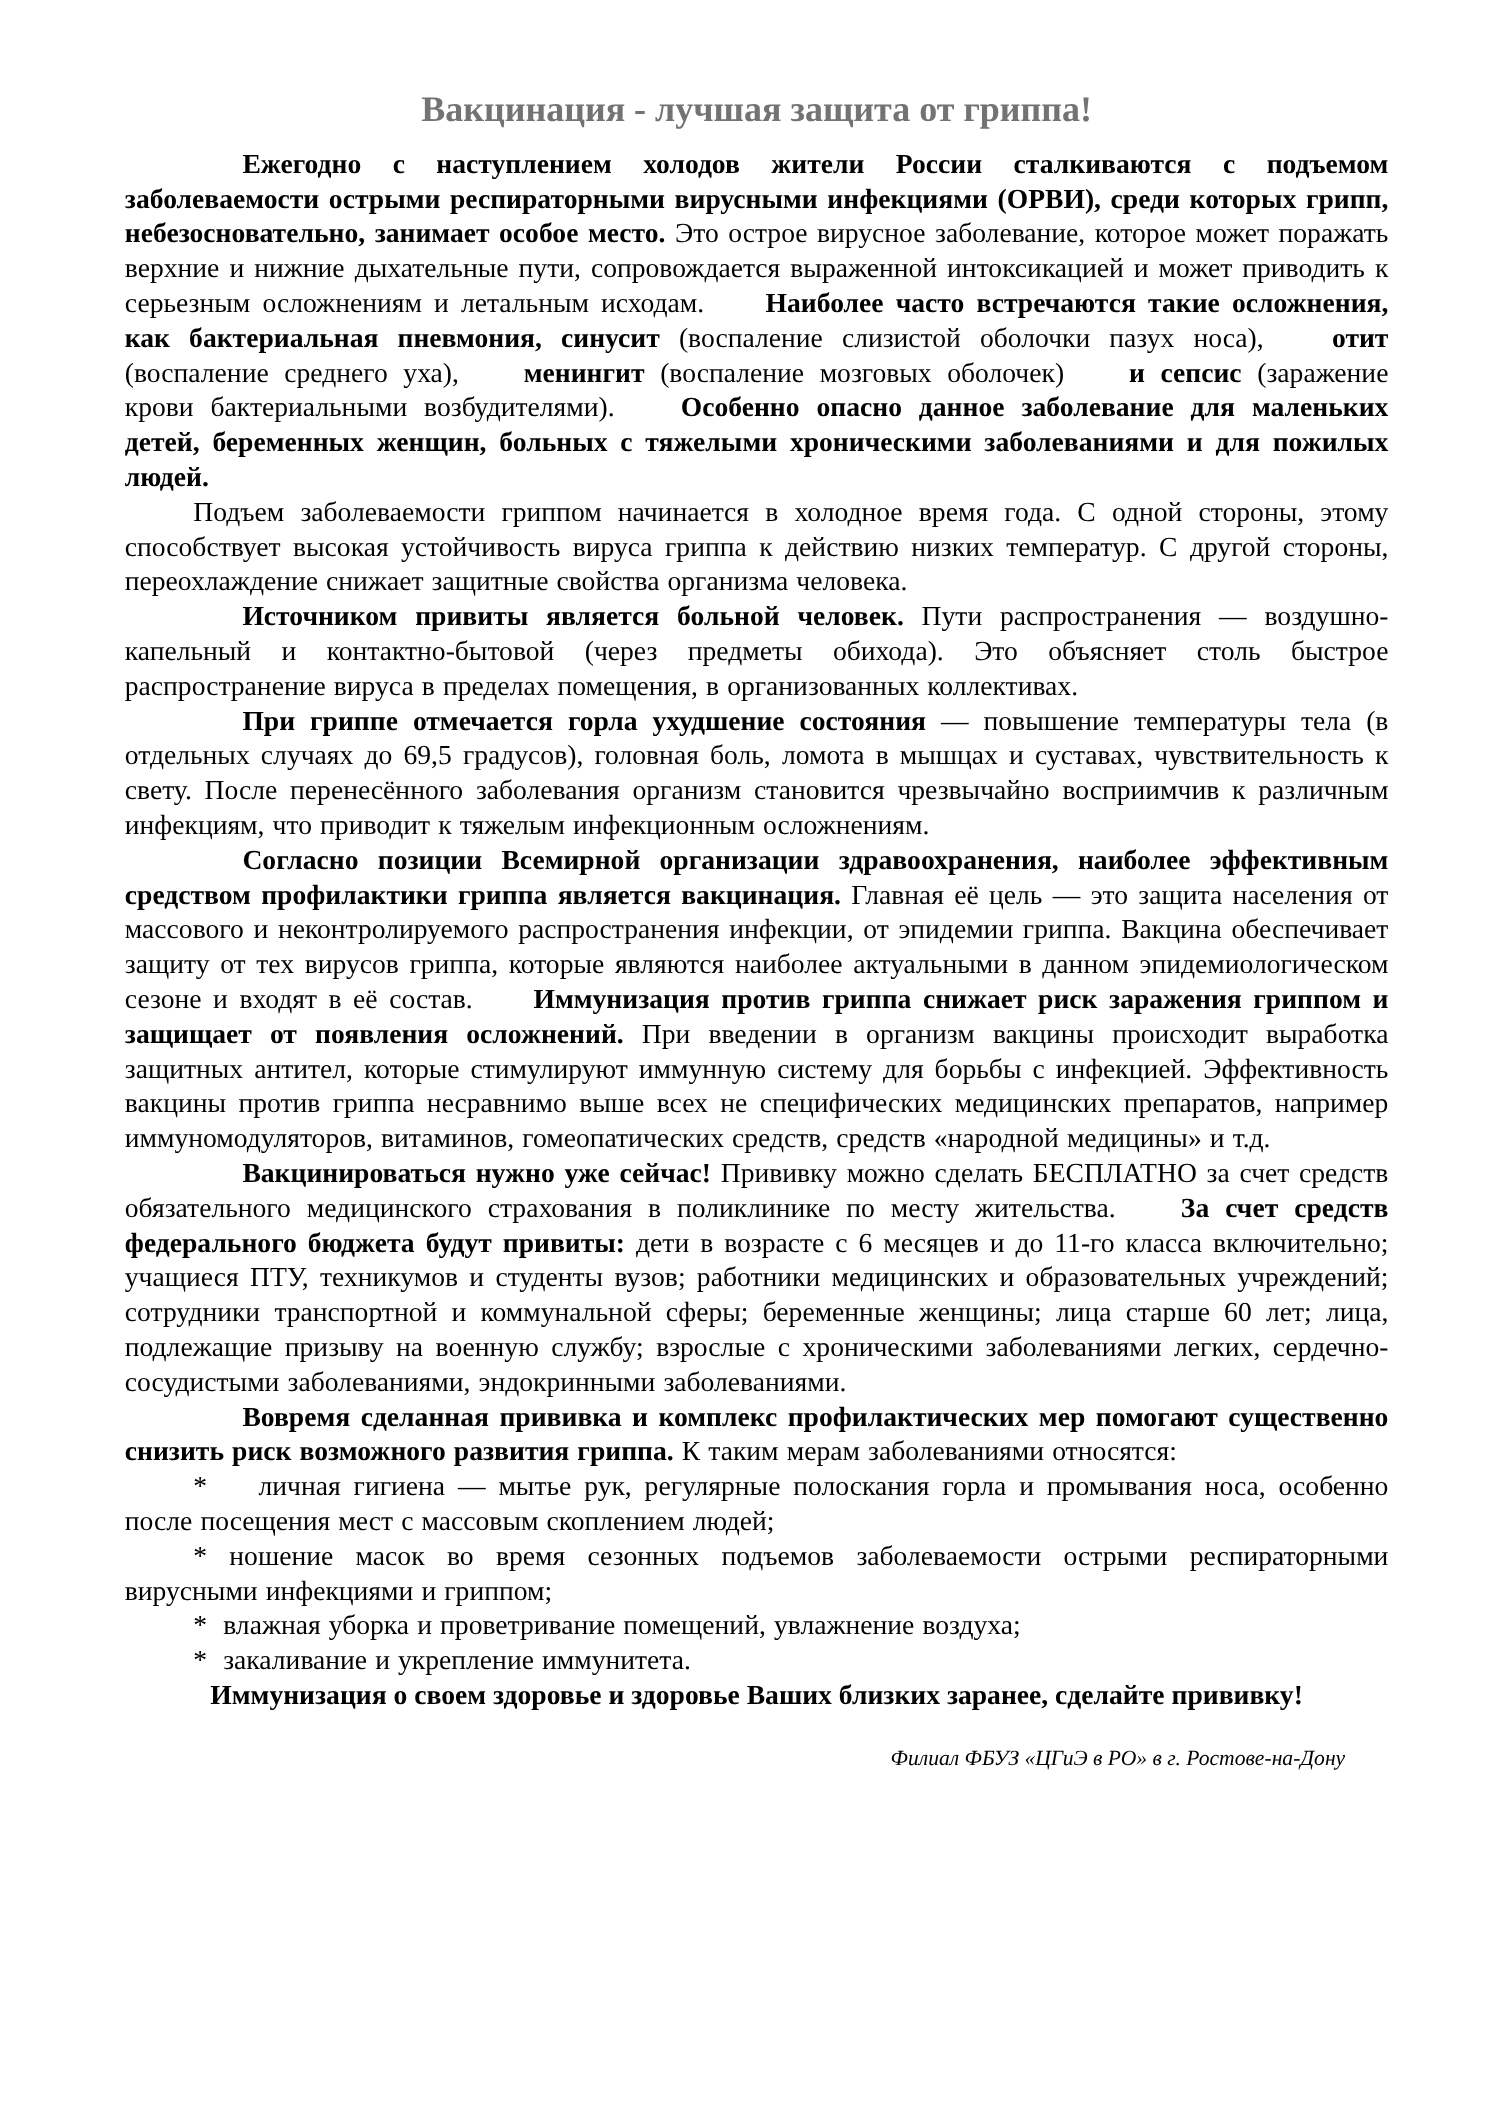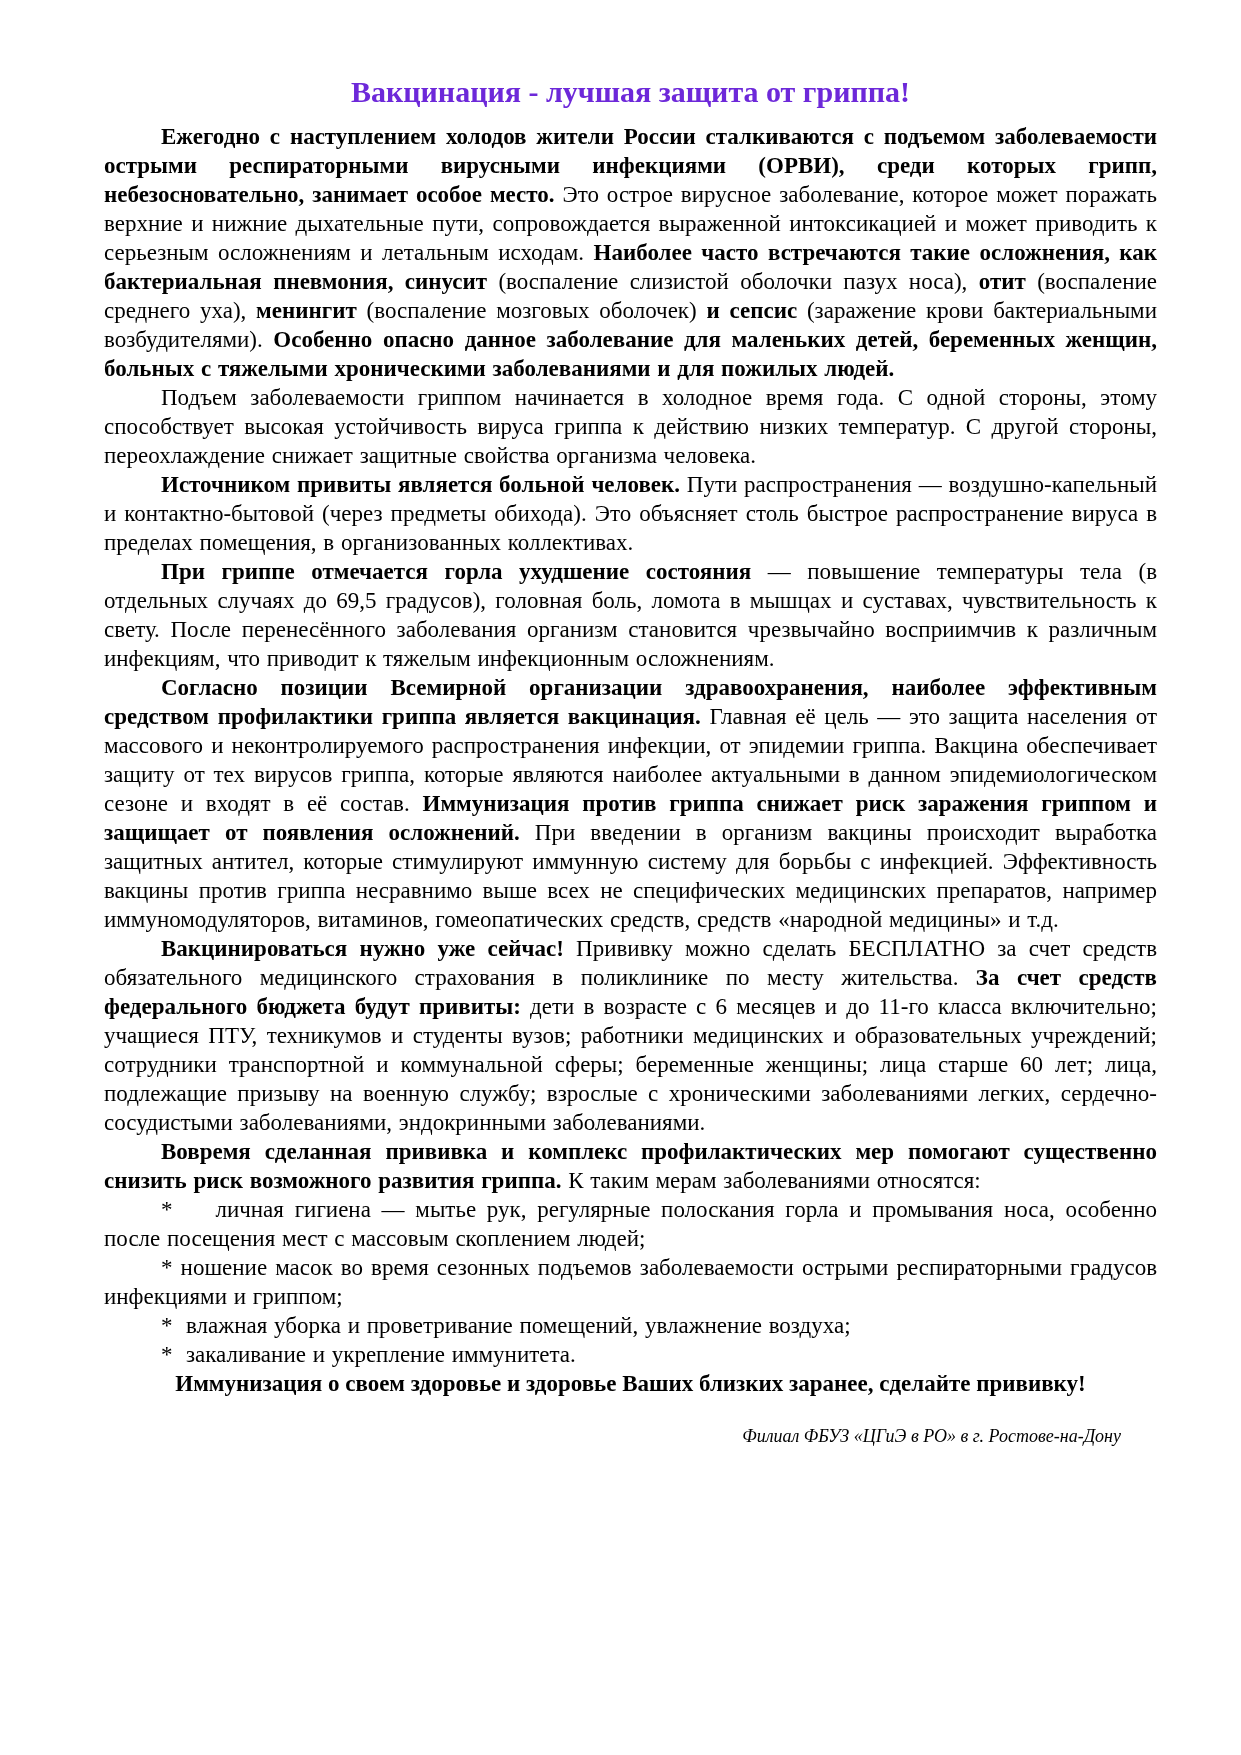--- a/index.html
+++ b/index.html
@@ -30,21 +30,21 @@
     color: #e21b1c;
   }
   .doc-body p.para {
     margin: 0;
     text-align: justify;
     text-indent: 57px;
     font-size: 23px;
     line-height: 29px;
     word-spacing: 1px;
   }
-  .doc-body p.para b { font-weight: bold; }
+  .doc-body p.para b { font-weight: bold; margin-left: 41px; }
   .closing-line {
     margin: 0;
     text-align: center;
     text-indent: 0;
     font-size: 23px;
     line-height: 30px;
     font-weight: bold;
   }
   .footer-credit {
     margin-top: 26px;
@@ -52,32 +52,32 @@
     text-align: right;
     font-size: 18px;
     line-height: 22px;
     font-style: italic;
   }
 </style>
 </head>
 <body>
 
 <div class="page">
-  <h1 class="doc-title" style="color: #6d28d9;">Вакцинация - лучшая защита от гриппа!</h1>
+  <h1 class="doc-title" style="color: #737373;">Вакцинация - лучшая защита от гриппа!</h1>
 
   <div class="doc-body" id="doc-body">
       <p class="para"><b>Ежегодно с наступлением холодов жители России сталкиваются с подъемом заболеваемости острыми респираторными вирусными инфекциями (ОРВИ), среди которых грипп, небезосновательно, занимает особое место. </b><span>Это острое вирусное заболевание, которое может поражать верхние и нижние дыхательные пути, сопровождается выраженной интоксикацией и может приводить к серьезным осложнениям и летальным исходам. </span><b>Наиболее часто встречаются такие осложнения, как бактериальная пневмония, синусит </b><span>(воспаление слизистой оболочки пазух носа), </span><b>отит </b><span>(воспаление среднего уха), </span><b>менингит </b><span>(воспаление мозговых оболочек) </span><b>и сепсис </b><span>(заражение крови бактериальными возбудителями). </span><b>Особенно опасно данное заболевание для маленьких детей, беременных женщин, больных с тяжелыми хроническими заболеваниями и для пожилых людей.</b></p>
       <p class="para"><span>Подъем заболеваемости гриппом начинается в холодное время года. С одной стороны, этому способствует высокая устойчивость вируса гриппа к действию низких температур. С другой стороны, переохлаждение снижает защитные свойства организма человека.</span></p>
       <p class="para"><b>Источником привиты является больной человек. </b><span>Пути распространения — воздушно-капельный и контактно-бытовой (через предметы обихода). Это объясняет столь быстрое распространение вируса в пределах помещения, в организованных коллективах.</span></p>
       <p class="para"><b>При гриппе отмечается горла ухудшение состояния </b><span>— повышение температуры тела (в отдельных случаях до 69,5 градусов), головная боль, ломота в мышцах и суставах, чувствительность к свету. После перенесённого заболевания организм становится чрезвычайно восприимчив к различным инфекциям, что приводит к тяжелым инфекционным осложнениям.</span></p>
       <p class="para"><b>Согласно позиции Всемирной организации здравоохранения, наиболее эффективным средством профилактики гриппа является вакцинация. </b><span>Главная её цель — это защита населения от массового и неконтролируемого распространения инфекции, от эпидемии гриппа. Вакцина обеспечивает защиту от тех вирусов гриппа, которые являются наиболее актуальными в данном эпидемиологическом сезоне и входят в её состав. </span><b>Иммунизация против гриппа снижает риск заражения гриппом и защищает от появления осложнений. </b><span>При введении в организм вакцины происходит выработка защитных антител, которые стимулируют иммунную систему для борьбы с инфекцией. Эффективность вакцины против гриппа несравнимо выше всех не специфических медицинских препаратов, например иммуномодуляторов, витаминов, гомеопатических средств, средств «народной медицины» и т.д.</span></p>
       <p class="para"><b>Вакцинироваться нужно уже сейчас! </b><span>Прививку можно сделать БЕСПЛАТНО за счет средств обязательного медицинского страхования в поликлинике по месту жительства. </span><b>За счет средств федерального бюджета будут привиты: </b><span>дети в возрасте с 6 месяцев и до 11-го класса включительно; учащиеся ПТУ, техникумов и студенты вузов; работники медицинских и образовательных учреждений; сотрудники транспортной и коммунальной сферы; беременные женщины; лица старше 60 лет; лица, подлежащие призыву на военную службу; взрослые с хроническими заболеваниями легких, сердечно-сосудистыми заболеваниями, эндокринными заболеваниями.</span></p>
       <p class="para"><b>Вовремя сделанная прививка и комплекс профилактических мер помогают существенно снизить риск возможного развития гриппа. </b><span>К таким мерам заболеваниями относятся:</span></p>
       <p class="para"><span>*&nbsp;&nbsp;&nbsp;&nbsp;личная гигиена — мытье рук, регулярные полоскания горла и промывания носа, особенно после посещения мест с массовым скоплением людей;</span></p>
-      <p class="para"><span>* ношение масок во время сезонных подъемов заболеваемости острыми респираторными градусов инфекциями и гриппом;</span></p>
+      <p class="para"><span>* ношение масок во время сезонных подъемов заболеваемости острыми респираторными вирусными инфекциями и гриппом;</span></p>
       <p class="para"><span>*&nbsp;&nbsp;влажная уборка и проветривание помещений, увлажнение воздуха;</span></p>
       <p class="para"><span>*&nbsp;&nbsp;закаливание и укрепление иммунитета.</span></p>
     </div>
 
   <p class="closing-line">Иммунизация о своем здоровье и здоровье Ваших близких заранее, сделайте прививку!</p>
 
   <div class="footer-credit">Филиал ФБУЗ «ЦГиЭ в РО» в г. Ростове-на-Дону</div>
 </div>
 
 </body></html>

